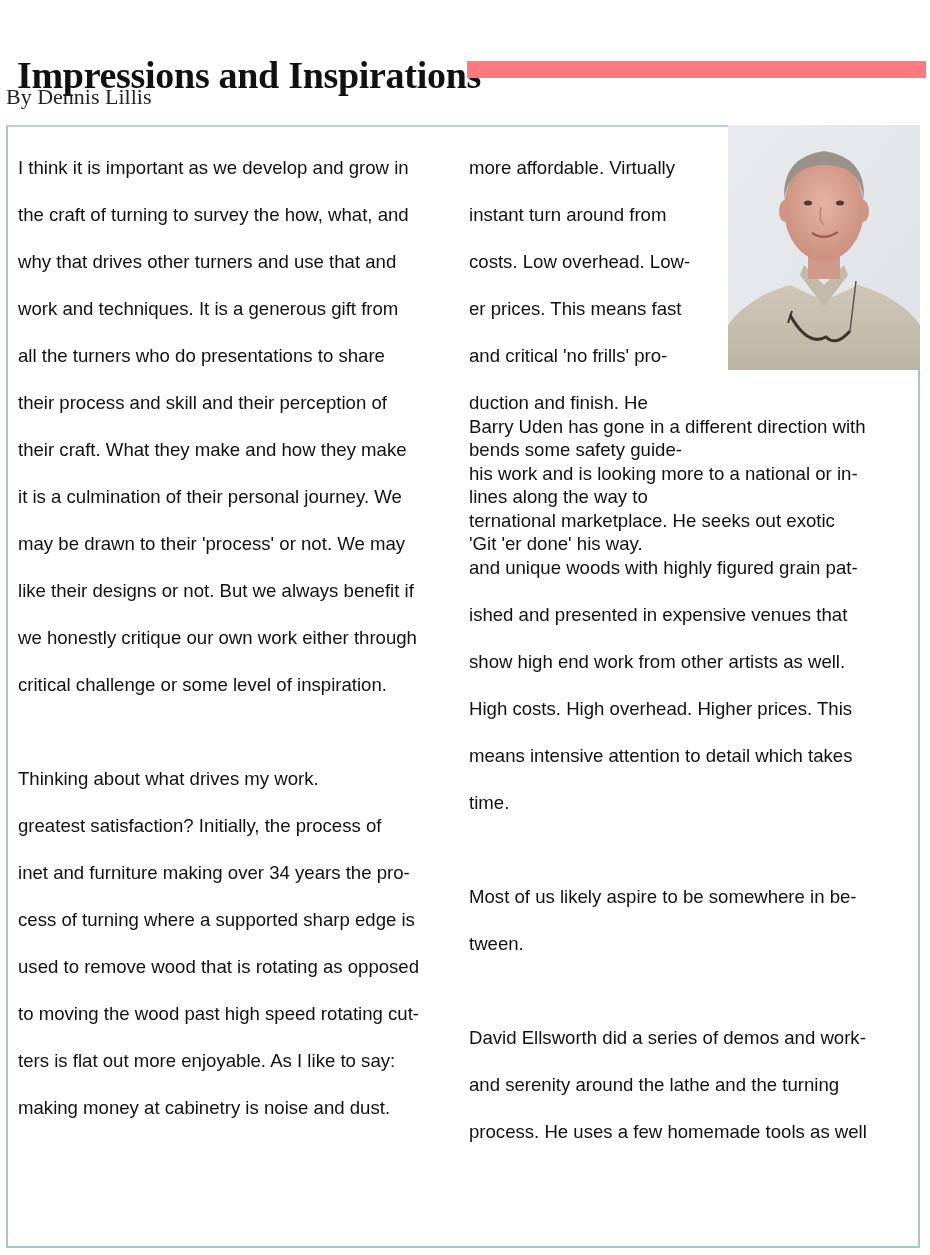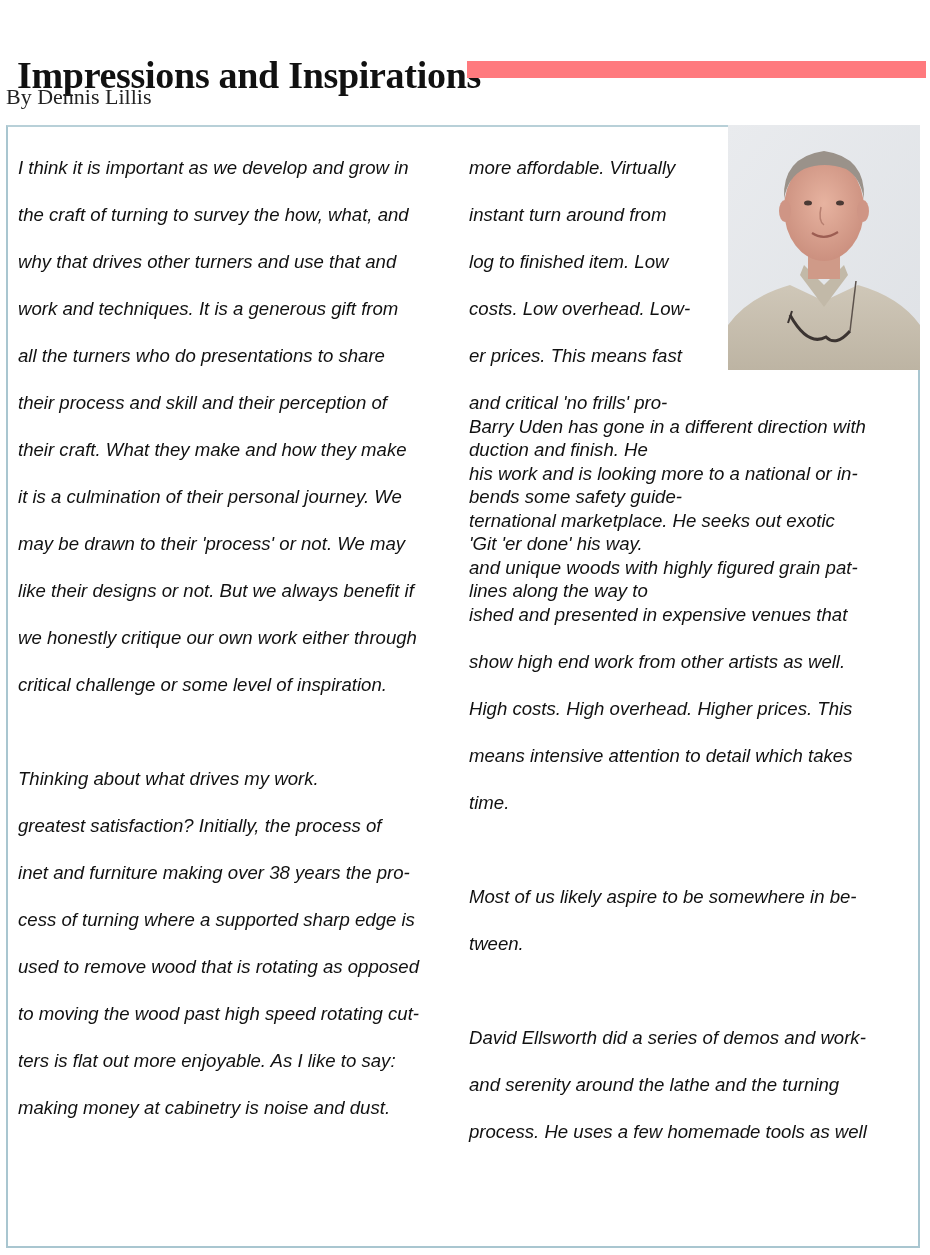--- a/index.html
+++ b/index.html
@@ -21,21 +21,21 @@
   .box {
     position:absolute; left:6px; top:125px; width:914px; height:1123px;
     border:2px solid #a9c6d0; border-top-color:#b8d0d8;
     box-sizing:border-box;
   }
   .col {
     position:absolute;
     font-family:"Liberation Sans","DejaVu Sans",sans-serif;
     font-size:18.6px; line-height:23.5px; color:#111;
   }
-  .col p { margin:0 0 23.5px 0; white-space:pre-line;font-style:italic; }
+  .col p { margin:0 0 23.5px 0; white-space:pre-line; }
   .col-left { left:18px; top:132px; width:445px; }
   .col-right-top { left:469px; top:132px; width:252px; }
   .col-right { left:469px; top:391px; width:445px; }
   .photo {
     position:absolute; left:728px; top:125px; width:192px; height:245px;
     overflow:hidden;
   }
   .line { display:block; white-space:nowrap; }
 </style>
 </head>
@@ -92,46 +92,45 @@
     <span class="line">their craft. What they make and how they make</span>
     <span class="line">it is a culmination of their personal journey. We</span>
     <span class="line">may be drawn to their 'process' or not. We may</span>
     <span class="line">like their designs or not. But we always benefit if</span>
     <span class="line">we honestly critique our own work either through</span>
     <span class="line">critical challenge or some level of inspiration.</span>
   </p>
   <p>
     <span class="line">Thinking about what drives my work.</span>
     <span class="line">greatest satisfaction? Initially, the process of</span>
-    <span class="line">inet and furniture making over 38 years the pro-</span>
+    <span class="line">inet and furniture making over 34 years the pro-</span>
     <span class="line">cess of turning where a supported sharp edge is</span>
     <span class="line">used to remove wood that is rotating as opposed</span>
     <span class="line">to moving the wood past high speed rotating cut-</span>
     <span class="line">ters is flat out more enjoyable. As I like to say:</span>
     <span class="line">making money at cabinetry is noise and dust.</span>
     
     
     
     
   </p>
 
 </div>
 
 <div class="col col-right-top">
   <p>
     <span class="line">more affordable. Virtually</span>
     <span class="line">instant turn around from</span>
-    <span class="line">log to finished item. Low</span>
     <span class="line">costs. Low overhead. Low-</span>
     <span class="line">er prices. This means fast</span>
     <span class="line">and critical 'no frills' pro-</span>
     <span class="line">duction and finish. He</span>
     <span class="line">bends some safety guide-</span>
+    <span class="line">lines along the way to</span>
     <span class="line">'Git 'er done' his way.</span>
-    <span class="line">lines along the way to</span>
   </p>
 </div>
 
 <div class="col col-right">
   <p>
     <span class="line">Barry Uden has gone in a different direction with</span>
     <span class="line">his work and is looking more to a national or in-</span>
     <span class="line">ternational marketplace. He seeks out exotic</span>
     <span class="line">and unique woods with highly figured grain pat-</span>
     <span class="line">ished and presented in expensive venues that</span>

